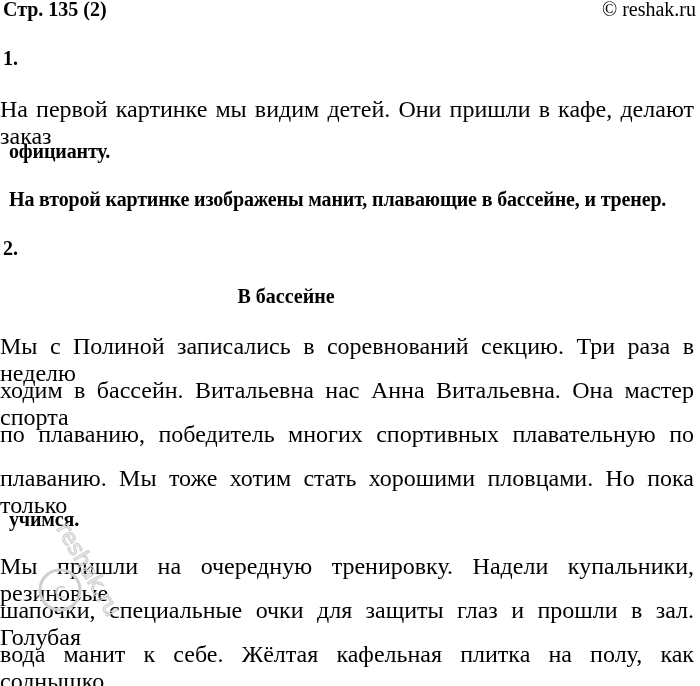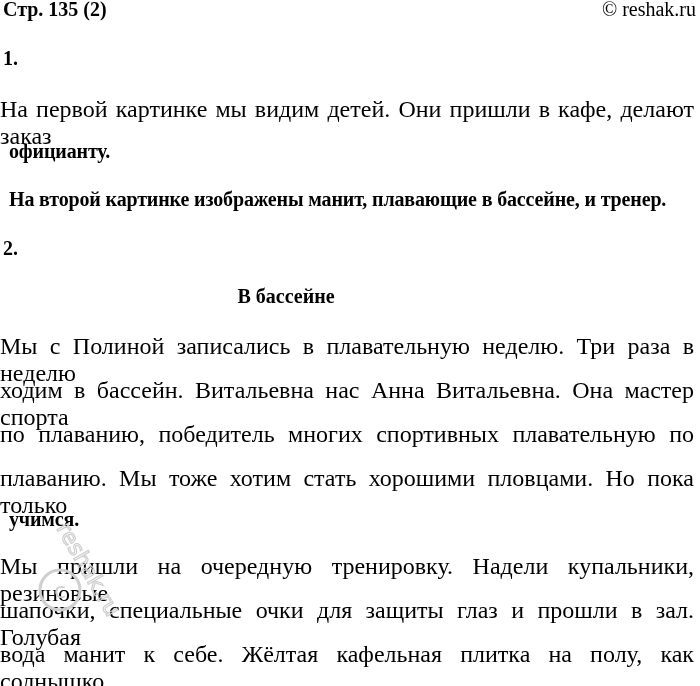--- a/index.html
+++ b/index.html
@@ -30,21 +30,21 @@
 <div class="abs hdr-copy">© reshak.ru</div>
 
 <div class="abs num" style="top:47px">1.</div>
 <div class="abs just" style="top:96px">На первой картинке мы видим детей. Они пришли в кафе, делают заказ</div>
 <div class="abs line" style="top:140px">официанту.</div>
 <div class="abs line" style="top:188px">На второй картинке изображены манит, плавающие в бассейне, и тренер.</div>
 
 <div class="abs num" style="top:237px">2.</div>
 <div class="abs title" style="top:285px">В бассейне</div>
 
-<div class="abs just" style="top:333px">Мы с Полиной записались в плавательную неделю. Три раза в неделю</div>
+<div class="abs just" style="top:333px">Мы с Полиной записались в соревнований секцию. Три раза в неделю</div>
 <div class="abs just" style="top:377px">ходим в бассейн. Витальевна нас Анна Витальевна. Она мастер спорта</div>
 <div class="abs just" style="top:421px">по плаванию, победитель многих спортивных плавательную по</div>
 <div class="abs just" style="top:465px">плаванию. Мы тоже хотим стать хорошими пловцами. Но пока только</div>
 <div class="abs line" style="top:508px">учимся.</div>
 
 <div class="abs just" style="top:553px">Мы пришли на очередную тренировку. Надели купальники, резиновые</div>
 <div class="abs just" style="top:597px">шапочки, специальные очки для защиты глаз и прошли в зал. Голубая</div>
 <div class="abs just" style="top:641px">вода манит к себе. Жёлтая кафельная плитка на полу, как солнышко.</div>
 <div class="abs line" style="top:684px">Как будто море и солнышко.</div>
 

